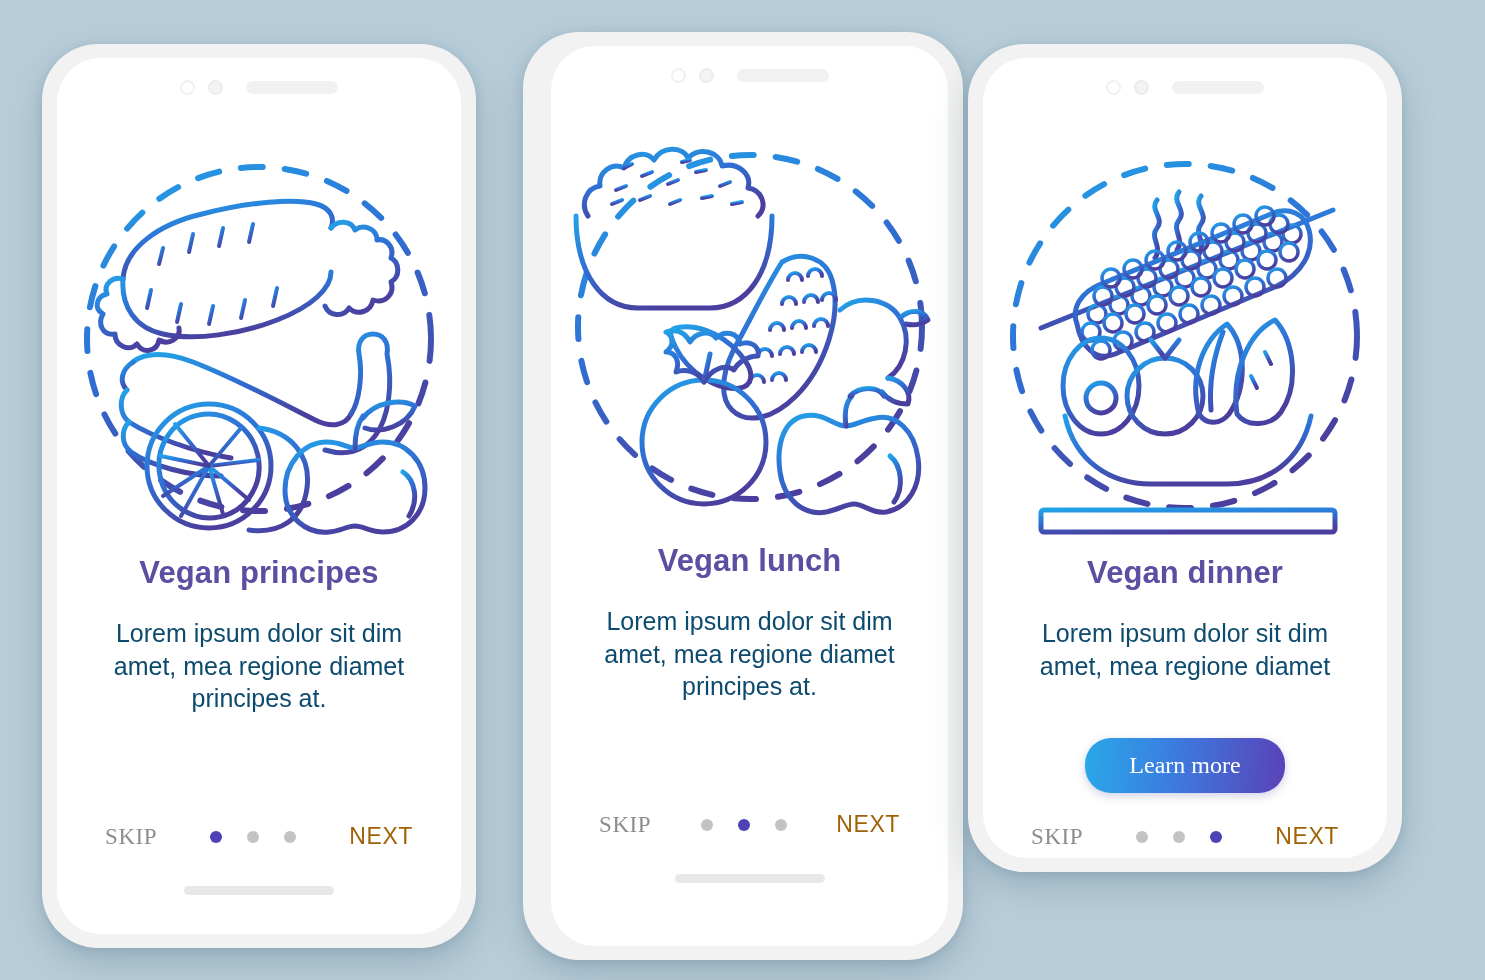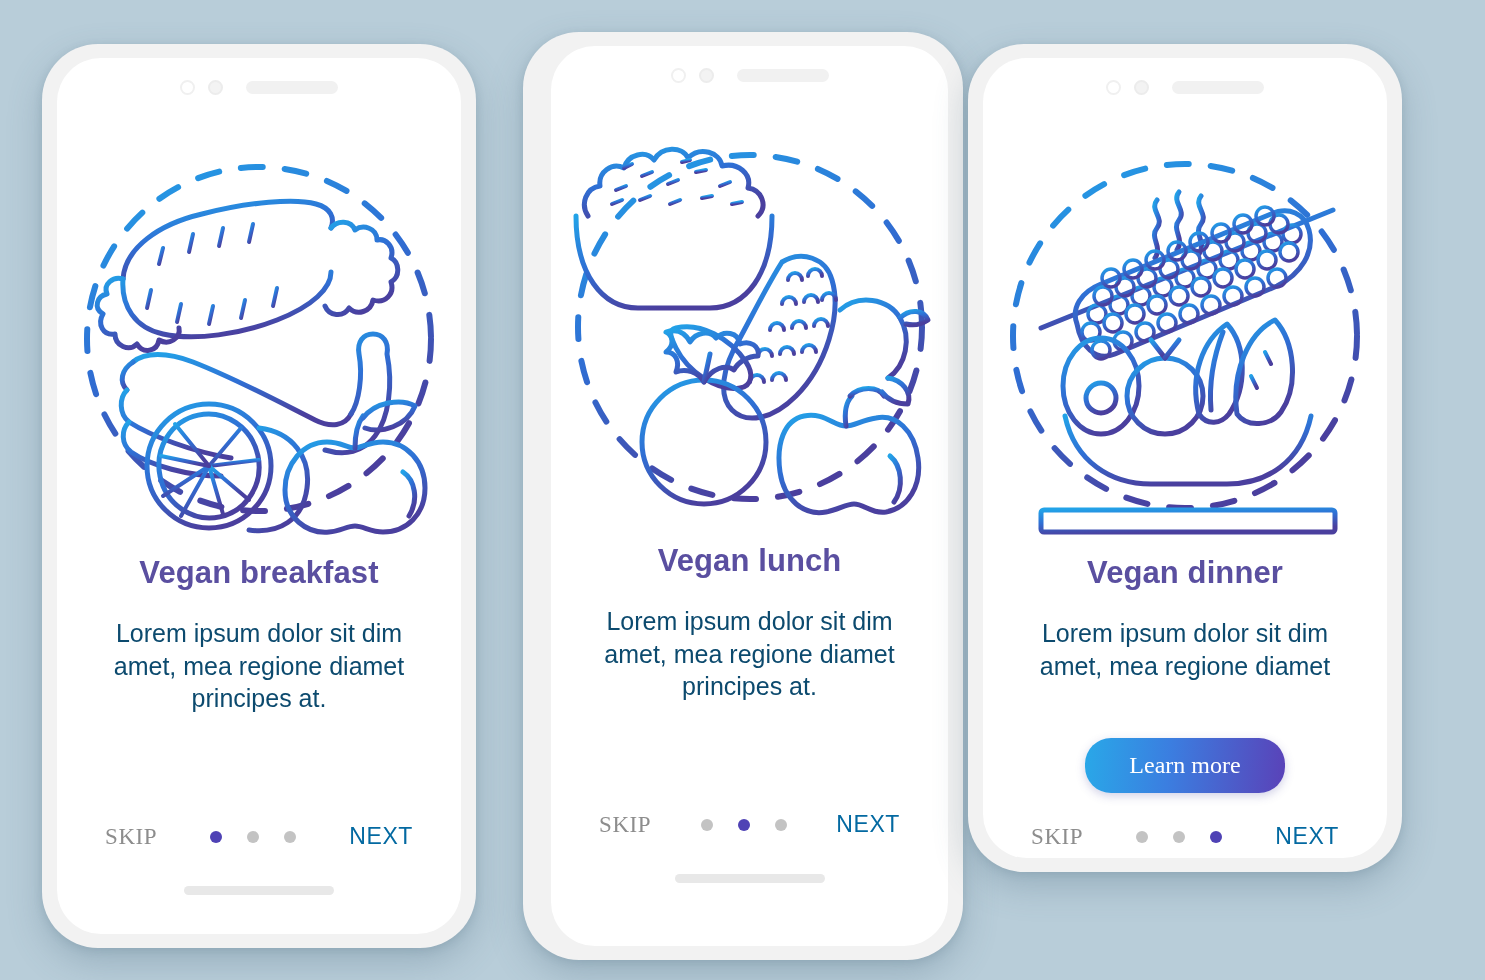--- a/index.html
+++ b/index.html
@@ -155,21 +155,21 @@
   .skip {
     font-size: 23px;
     color: #8d8d8d;
     letter-spacing: 0.6px;
     cursor: pointer;
     background: none; border: none;
     font-family: Liberation Serif, serif;
   }
   .next {
     font-size: 23px;
-    color: #0369a1;
+    color: #a16207;
     letter-spacing: 0.6px;
     cursor: pointer;
     background: none; border: none;
     font-family: "Liberation Sans", sans-serif;
   }
 
   .dots {
     display: flex;
     gap: 25px;
     align-items: center;
@@ -277,21 +277,21 @@
                      C 344 396, 362 378, 362 352 C 362 326, 344 306, 320 306
                      C 306 306, 298 312, 292 312 C 284 312, 278 306, 264 306 Z"></path>
             <path d="M292 312 C 292 298, 294 288, 300 280"></path>
             <path d="M300 282 C 312 266, 338 262, 352 270 C 344 290, 318 298, 302 292"></path>
             <path d="M340 336 C 352 344, 356 364, 346 380"></path>
           </g>
         </svg>
       </div>
 
       <div class="text-block">
-        <div class="title">Vegan breakfast</div>
+        <div class="title">Vegan principes</div>
         <div class="desc">Lorem ipsum dolor sit dim amet, mea regione diamet principes at.</div>
       </div>
 
       <div class="bottom-nav">
         <button class="skip">SKIP</button>
         <div class="dots">
           <span class="dot active"></span>
           <span class="dot"></span>
           <span class="dot"></span>
         </div>

